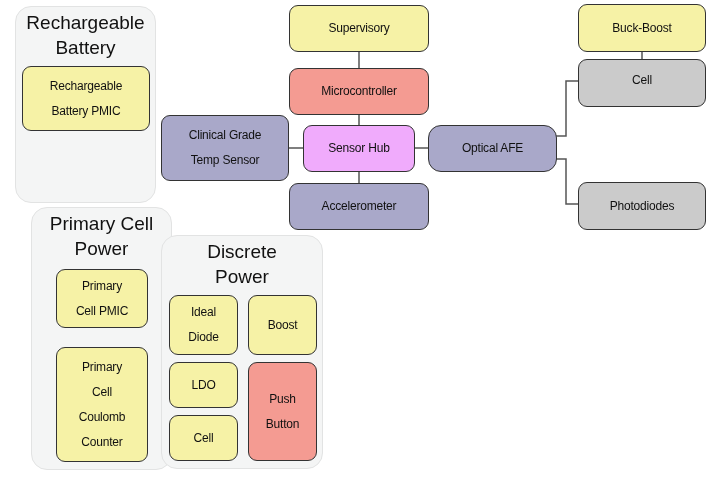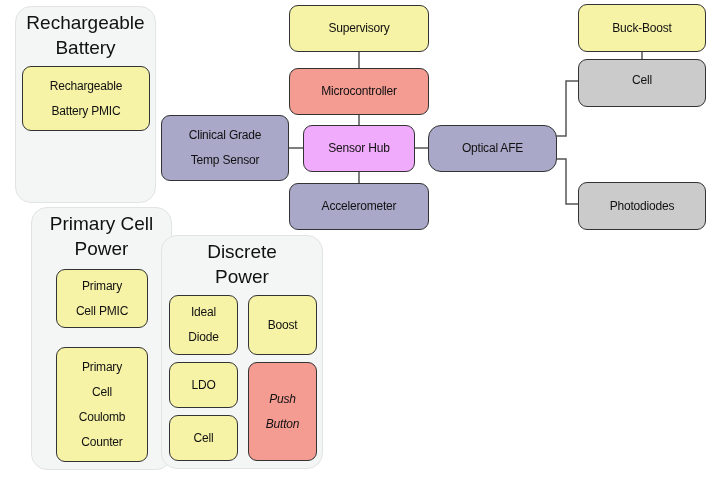--- a/index.html
+++ b/index.html
@@ -47,21 +47,21 @@
 Counter</div>
 </div>
 
 <div class="group" style="left:161px;top:235px;width:162px;height:234px;">
   <div class="group-title" style="top:3px;">Discrete
 Power</div>
   <div class="node yellow" style="left:86px;top:59px;width:69px;height:60px;">Boost</div>
   <div class="node yellow" style="left:7px;top:59px;width:69px;height:60px;">Ideal
 Diode</div>
   <div class="node yellow" style="left:7px;top:126px;width:69px;height:46px;">LDO</div>
-  <div class="node red" style="left:86px;top:126px;width:69px;height:99px;font-style:italic;">Push
+  <div class="node red" style="left:86px;top:126px;width:69px;height:99px;">Push
 Button</div>
   <div class="node yellow" style="left:7px;top:179px;width:69px;height:46px;">Cell</div>
 </div>
 
 <div class="node yellow" style="left:289px;top:5px;width:140px;height:47px;">Supervisory</div>
 <div class="node red" style="left:289px;top:68px;width:140px;height:47px;">Microcontroller</div>
 <div class="node orange" style="left:303px;top:125px;width:112px;height:47px;">Sensor Hub</div>
 <div class="node purple" style="left:161px;top:115px;width:128px;height:66px;">Clinical Grade
 Temp Sensor</div>
 <div class="node purple" style="left:289px;top:183px;width:140px;height:47px;">Accelerometer</div>

